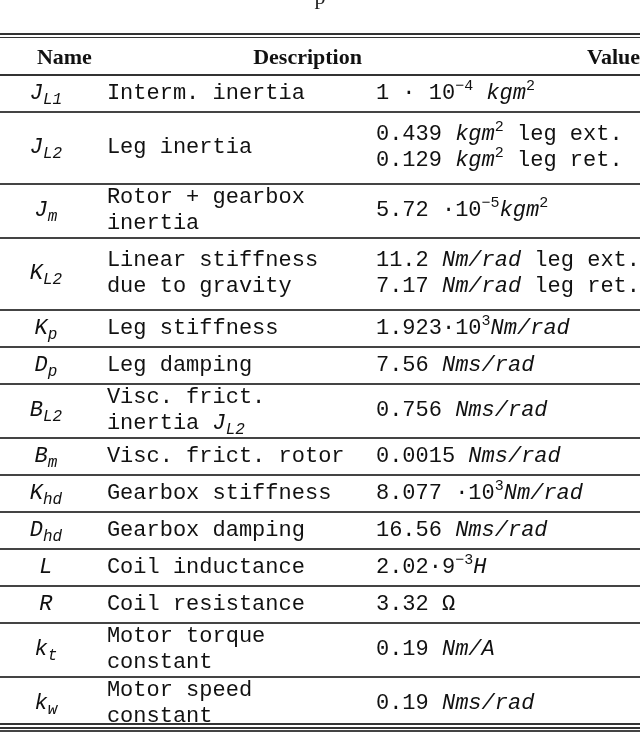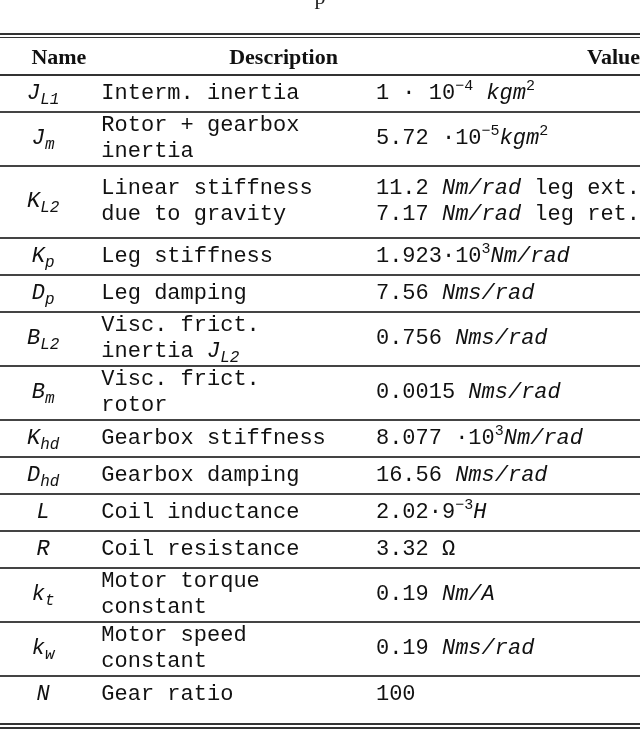--- a/index.html
+++ b/index.html
@@ -28,21 +28,21 @@
     }
     table.params tr.double td { height: 70px; }
     table.params tr:last-child td { border-bottom: none; }
     .c-name { width: 100px; text-align: center; }
     .c-desc { width: 282px; padding-left: 15px !important; }
     .c-val  { padding-left: 14px !important; }
     th.c-desc { padding-left: 15px; }
     th.c-val { padding-left: 14px; }
     .sym i { font-style: italic; }
     .sym sub { font-style: italic; font-size: 16px; vertical-align: -5px; line-height: 0; }
-    .val-line { display: block; white-space: nowrap; margin-left: 24px; }
+    .val-line { display: block; white-space: nowrap; }
     .val-line sup, .desc sup { font-size: 15px; vertical-align: 9px; line-height: 0; }
     .unit { font-style: italic; }
     .desc-line { display: block; }
     .desc sub { font-style: italic; font-size: 16px; vertical-align: -5px; line-height: 0; }
   </style>
 </head>
 <body>
 
 <div class="caption-frag">p</div>
 
@@ -60,20 +60,30 @@
   <tbody id="tbody">
       <tr>
         <td class="c-name sym"><i>J</i><sub>L1</sub></td>
         <td class="c-desc desc">
           <span class="desc-line">Interm. inertia</span>
         </td>
         <td class="c-val">
           <span class="val-line"><span>1 · 10</span><sup>−4</sup><span class="unit"> kgm</span><sup>2</sup></span>
         </td>
       </tr>
+      <tr class="double">
+        <td class="c-name sym"><i>J</i><sub>L2</sub></td>
+        <td class="c-desc desc">
+          <span class="desc-line">Leg inertia</span>
+        </td>
+        <td class="c-val">
+          <span class="val-line"><span>0.439 </span><span class="unit">kgm</span><sup>2</sup><span> leg ext.</span></span>
+          <span class="val-line"><span>0.129 </span><span class="unit">kgm</span><sup>2</sup><span> leg ret.</span></span>
+        </td>
+      </tr>
       <tr>
         <td class="c-name sym"><i>J</i><sub>m</sub></td>
         <td class="c-desc desc">
           <span class="desc-line">Rotor + gearbox inertia</span>
         </td>
         <td class="c-val">
           <span class="val-line"><span>5.72 ·10</span><sup>−5</sup><span class="unit">kgm</span><sup>2</sup></span>
         </td>
       </tr>
       <tr class="double">

